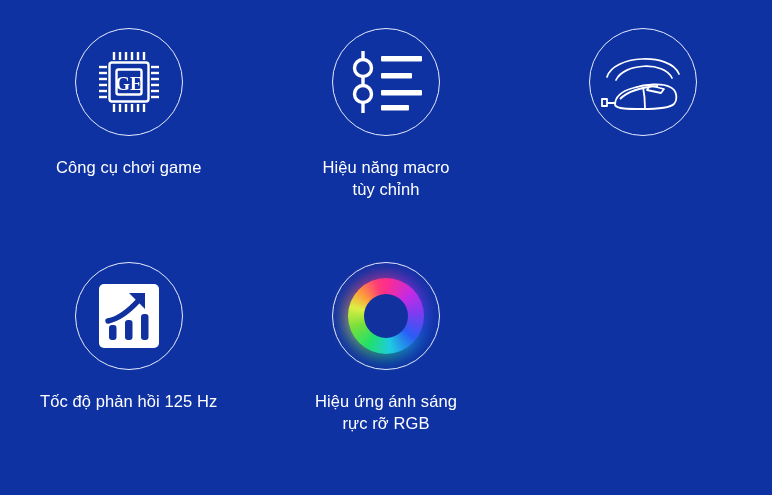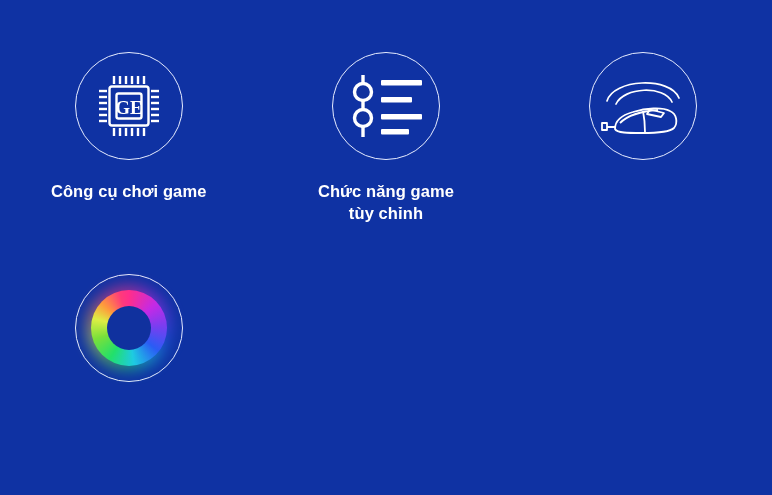--- a/index.html
+++ b/index.html
@@ -14,21 +14,21 @@
     color: #ffffff;
     -webkit-font-smoothing: antialiased;
   }
   #feature-grid {
     width: 772px;
     height: 495px;
     display: grid;
     grid-template-columns: repeat(3, 1fr);
     grid-template-rows: repeat(2, 1fr);
     align-items: start;
-    padding-top: 52px;
+    padding-top: 28px;
   }
   .feature-cell {
     display: flex;
     flex-direction: column;
     align-items: center;
   }
   .icon-circle {
     width: 108px;
     height: 108px;
     border-radius: 50%;
@@ -41,21 +41,20 @@
   .icon-svg { display: block; }
   .feature-label {
     margin-top: 20px;
     font-size: 16.5px;
     line-height: 1.35;
     text-align: center;
     color: #ffffff;
     letter-spacing: 0.1px;
     white-space: pre-line;
     max-width: 215px;
-    font-weight: bold;
   }
   
   .rgb-ring {
     width: 76px;
     height: 76px;
     border-radius: 50%;
     background:
       conic-gradient(from 0deg,
         #ff2e8b 0deg,
         #c32ae6 48deg,
@@ -159,21 +158,21 @@
           <circle cx="13" cy="45" r="8.5" fill="#10319e" stroke="#ffffff" stroke-width="3.4"></circle>
         </g>
         <g fill="#ffffff">
           <rect x="31" y="7" width="41" height="5.4" rx="1"></rect>
           <rect x="31" y="24" width="31" height="5.4" rx="1"></rect>
           <rect x="31" y="41" width="41" height="5.4" rx="1"></rect>
           <rect x="31" y="56" width="28" height="5.4" rx="1"></rect>
         </g>
       </svg>
     </div>
-    <div class="feature-label">Chức năng game
+    <div class="feature-label">Hiệu năng macro
 tùy chỉnh</div>
   </div>
 
   <div class="feature-cell">
     <div class="icon-circle">
       <svg class="icon-svg" width="86" height="70" viewBox="0 0 86 70">
         <g fill="none" stroke="#ffffff" stroke-width="1.7" stroke-linecap="round">
           <path d="M7 30 C 13 8, 70 5, 79 27"></path>
           <path d="M16 33 C 24 16, 64 14, 72 31"></path>
         </g>
@@ -181,21 +180,38 @@
           <path d="M15 58 C 15 50, 22 44, 33 41 C 46 37, 62 36, 70 40 C 77 43, 78 52, 74 57 C 70 61, 58 62, 42 62 C 28 62, 17 62, 15 58 Z"></path>
           <path d="M20 52 C 28 44, 44 40, 58 39"></path>
           <path d="M43 40 C 44 45, 45 52, 45 61"></path>
           <path d="M50 38.5 L 64 42 L 61 46 L 47 43 Z"></path>
           <path d="M15 56 L 7 56 L 7 52 L 2 52 L 2 59 L 7 59 L 7 56"></path>
         </g>
       </svg>
     </div>
   </div>
 
+  <div class="feature-cell">
+    <div class="icon-circle">
+      <svg class="icon-svg" width="62" height="66" viewBox="0 0 62 66">
+        <rect x="1" y="1" width="60" height="64" rx="5" fill="#ffffff"></rect>
+        <g fill="#10319e">
+          <rect x="11" y="42" width="7.5" height="15" rx="3"></rect>
+          <rect x="27" y="37" width="7.5" height="20" rx="3"></rect>
+          <rect x="43" y="31" width="7.5" height="26" rx="3"></rect>
+        </g>
+        <path d="M10 38 C 20 36, 31 28, 41 17" fill="none" stroke="#10319e" stroke-width="5.4" stroke-linecap="round"></path>
+        <path d="M31 10 L 47 10 L 47 26 L 41.5 20.5 L 36.5 15.5 Z" fill="#10319e"></path>
+      </svg>
+    </div>
+    <div class="feature-label">Tốc độ phản hồi 125 Hz</div>
+  </div>
 
   <div class="feature-cell">
     <div class="icon-circle">
       <div class="rgb-glow"></div>
       <div class="rgb-ring"></div>
     </div>
+    <div class="feature-label">Hiệu ứng ánh sáng
+rực rỡ RGB</div>
   </div>
 
 </div>
 
 </body></html>

